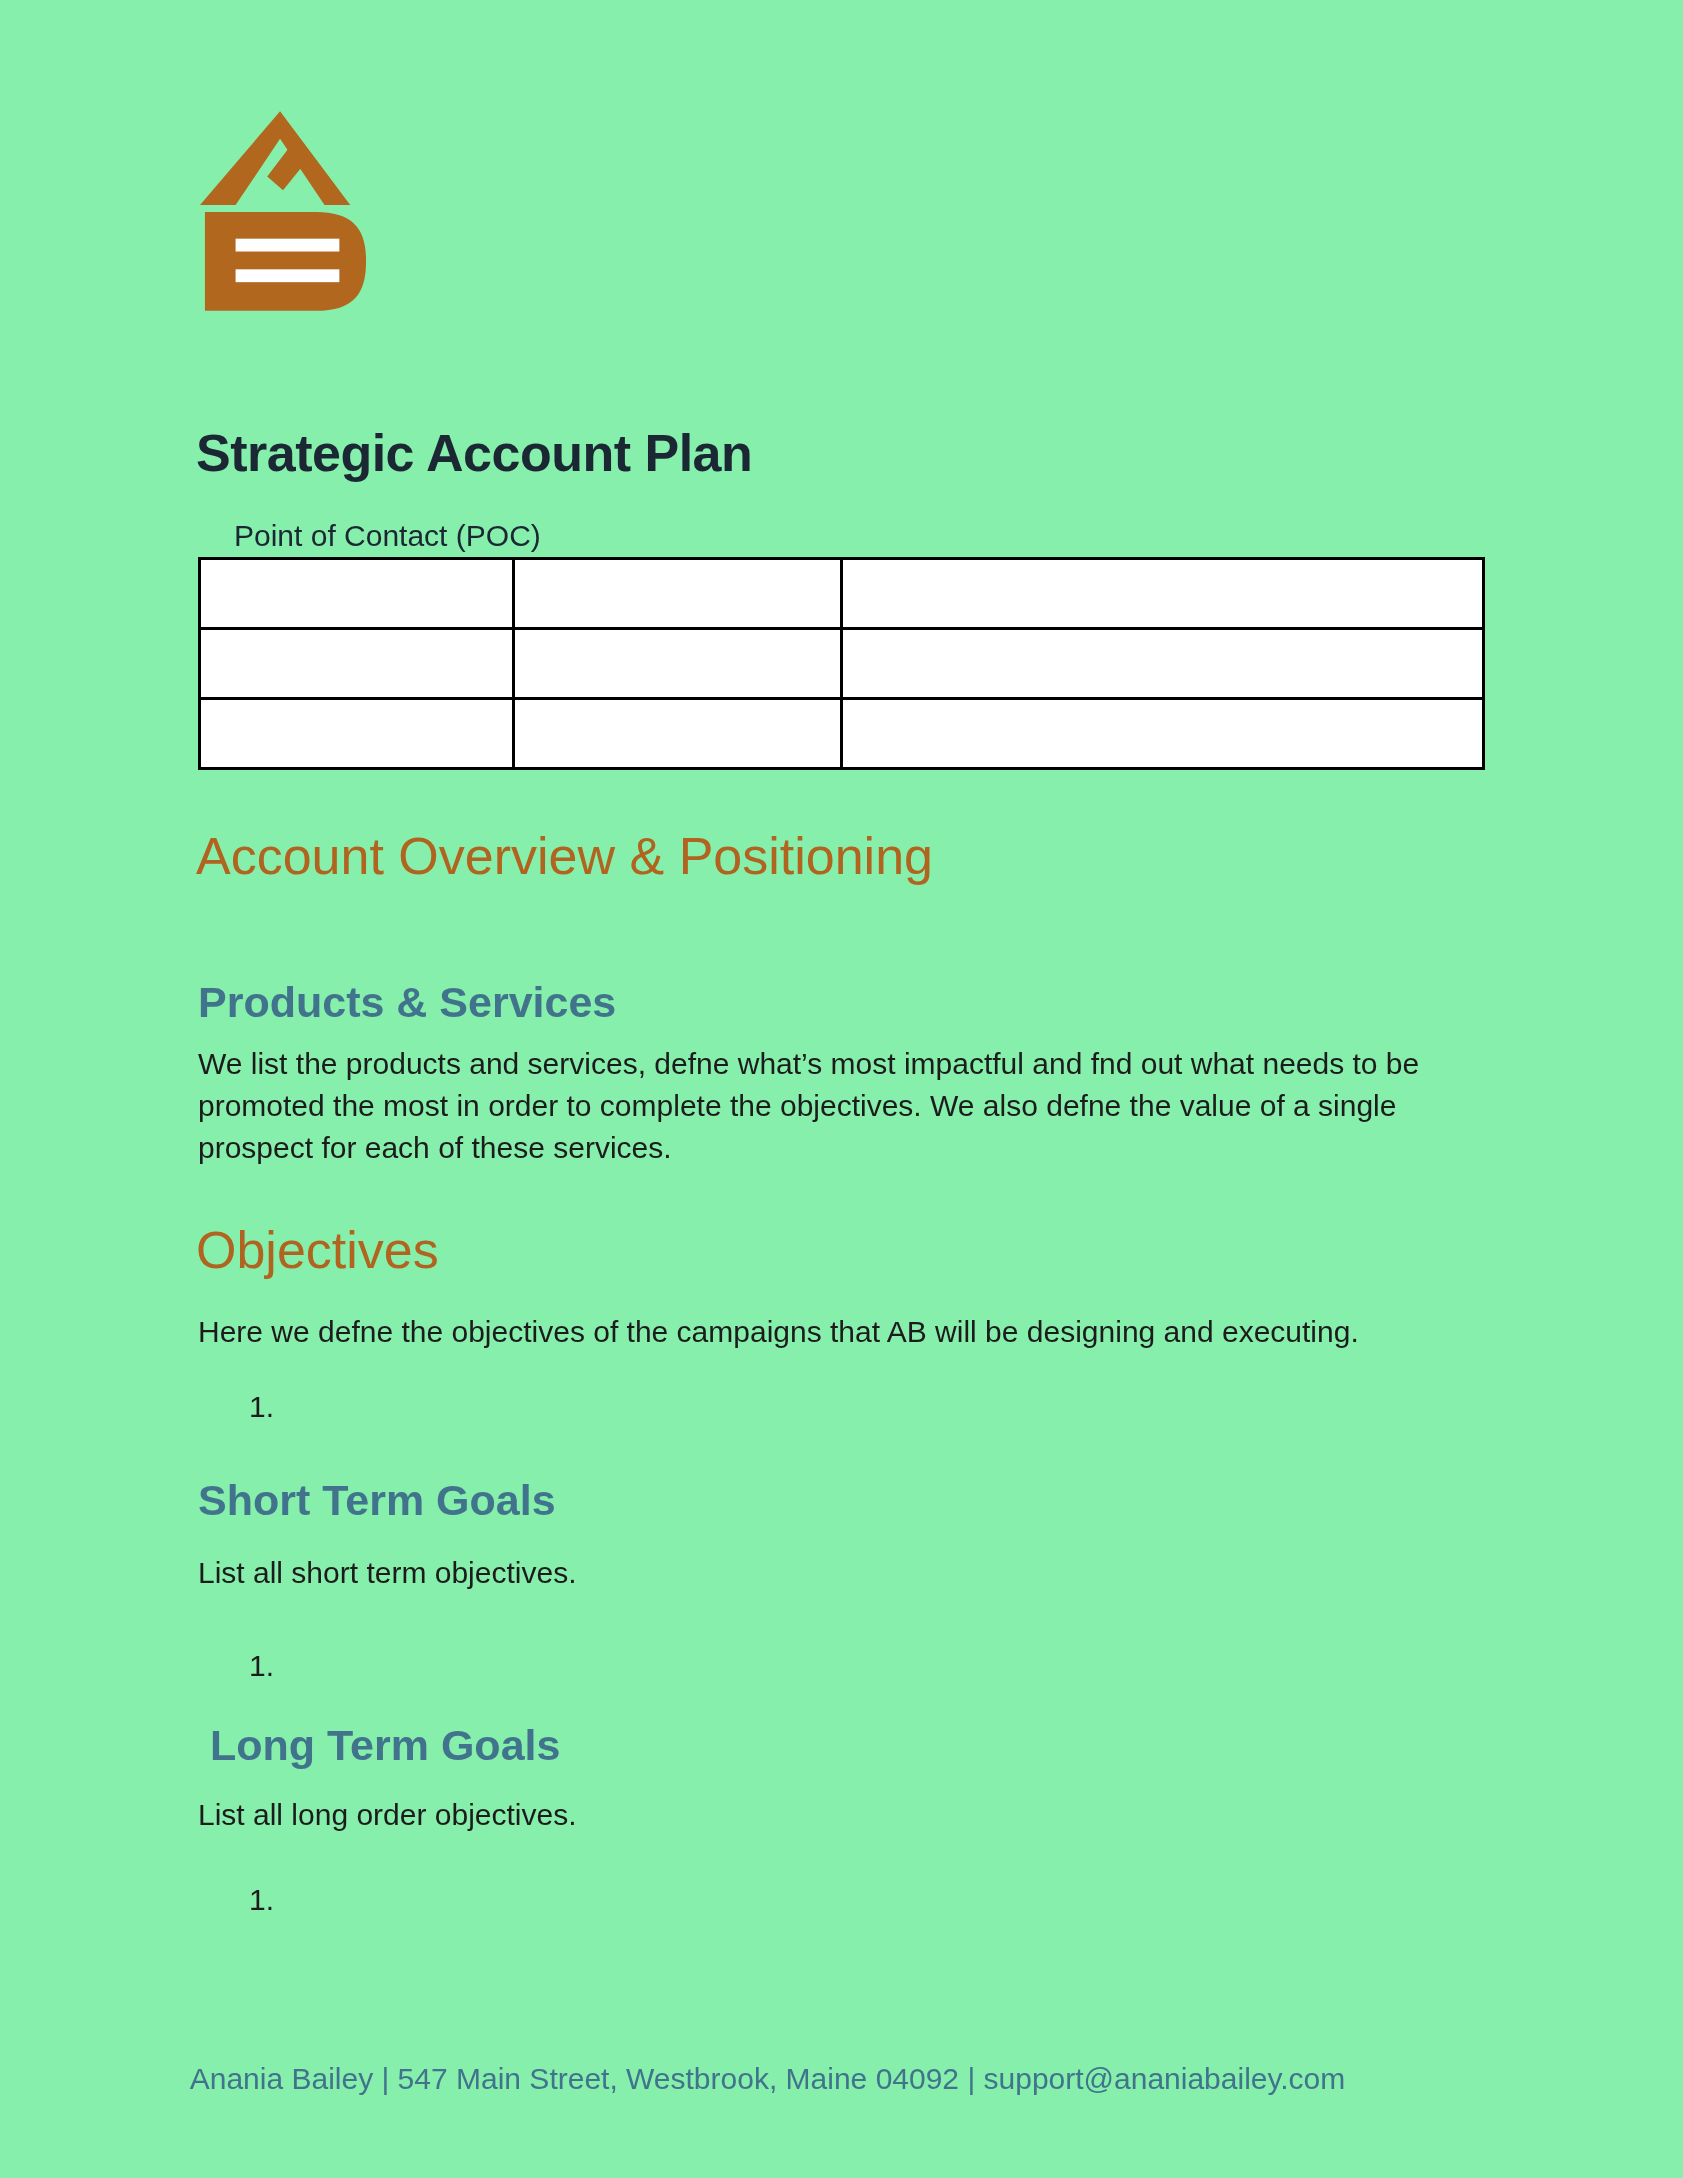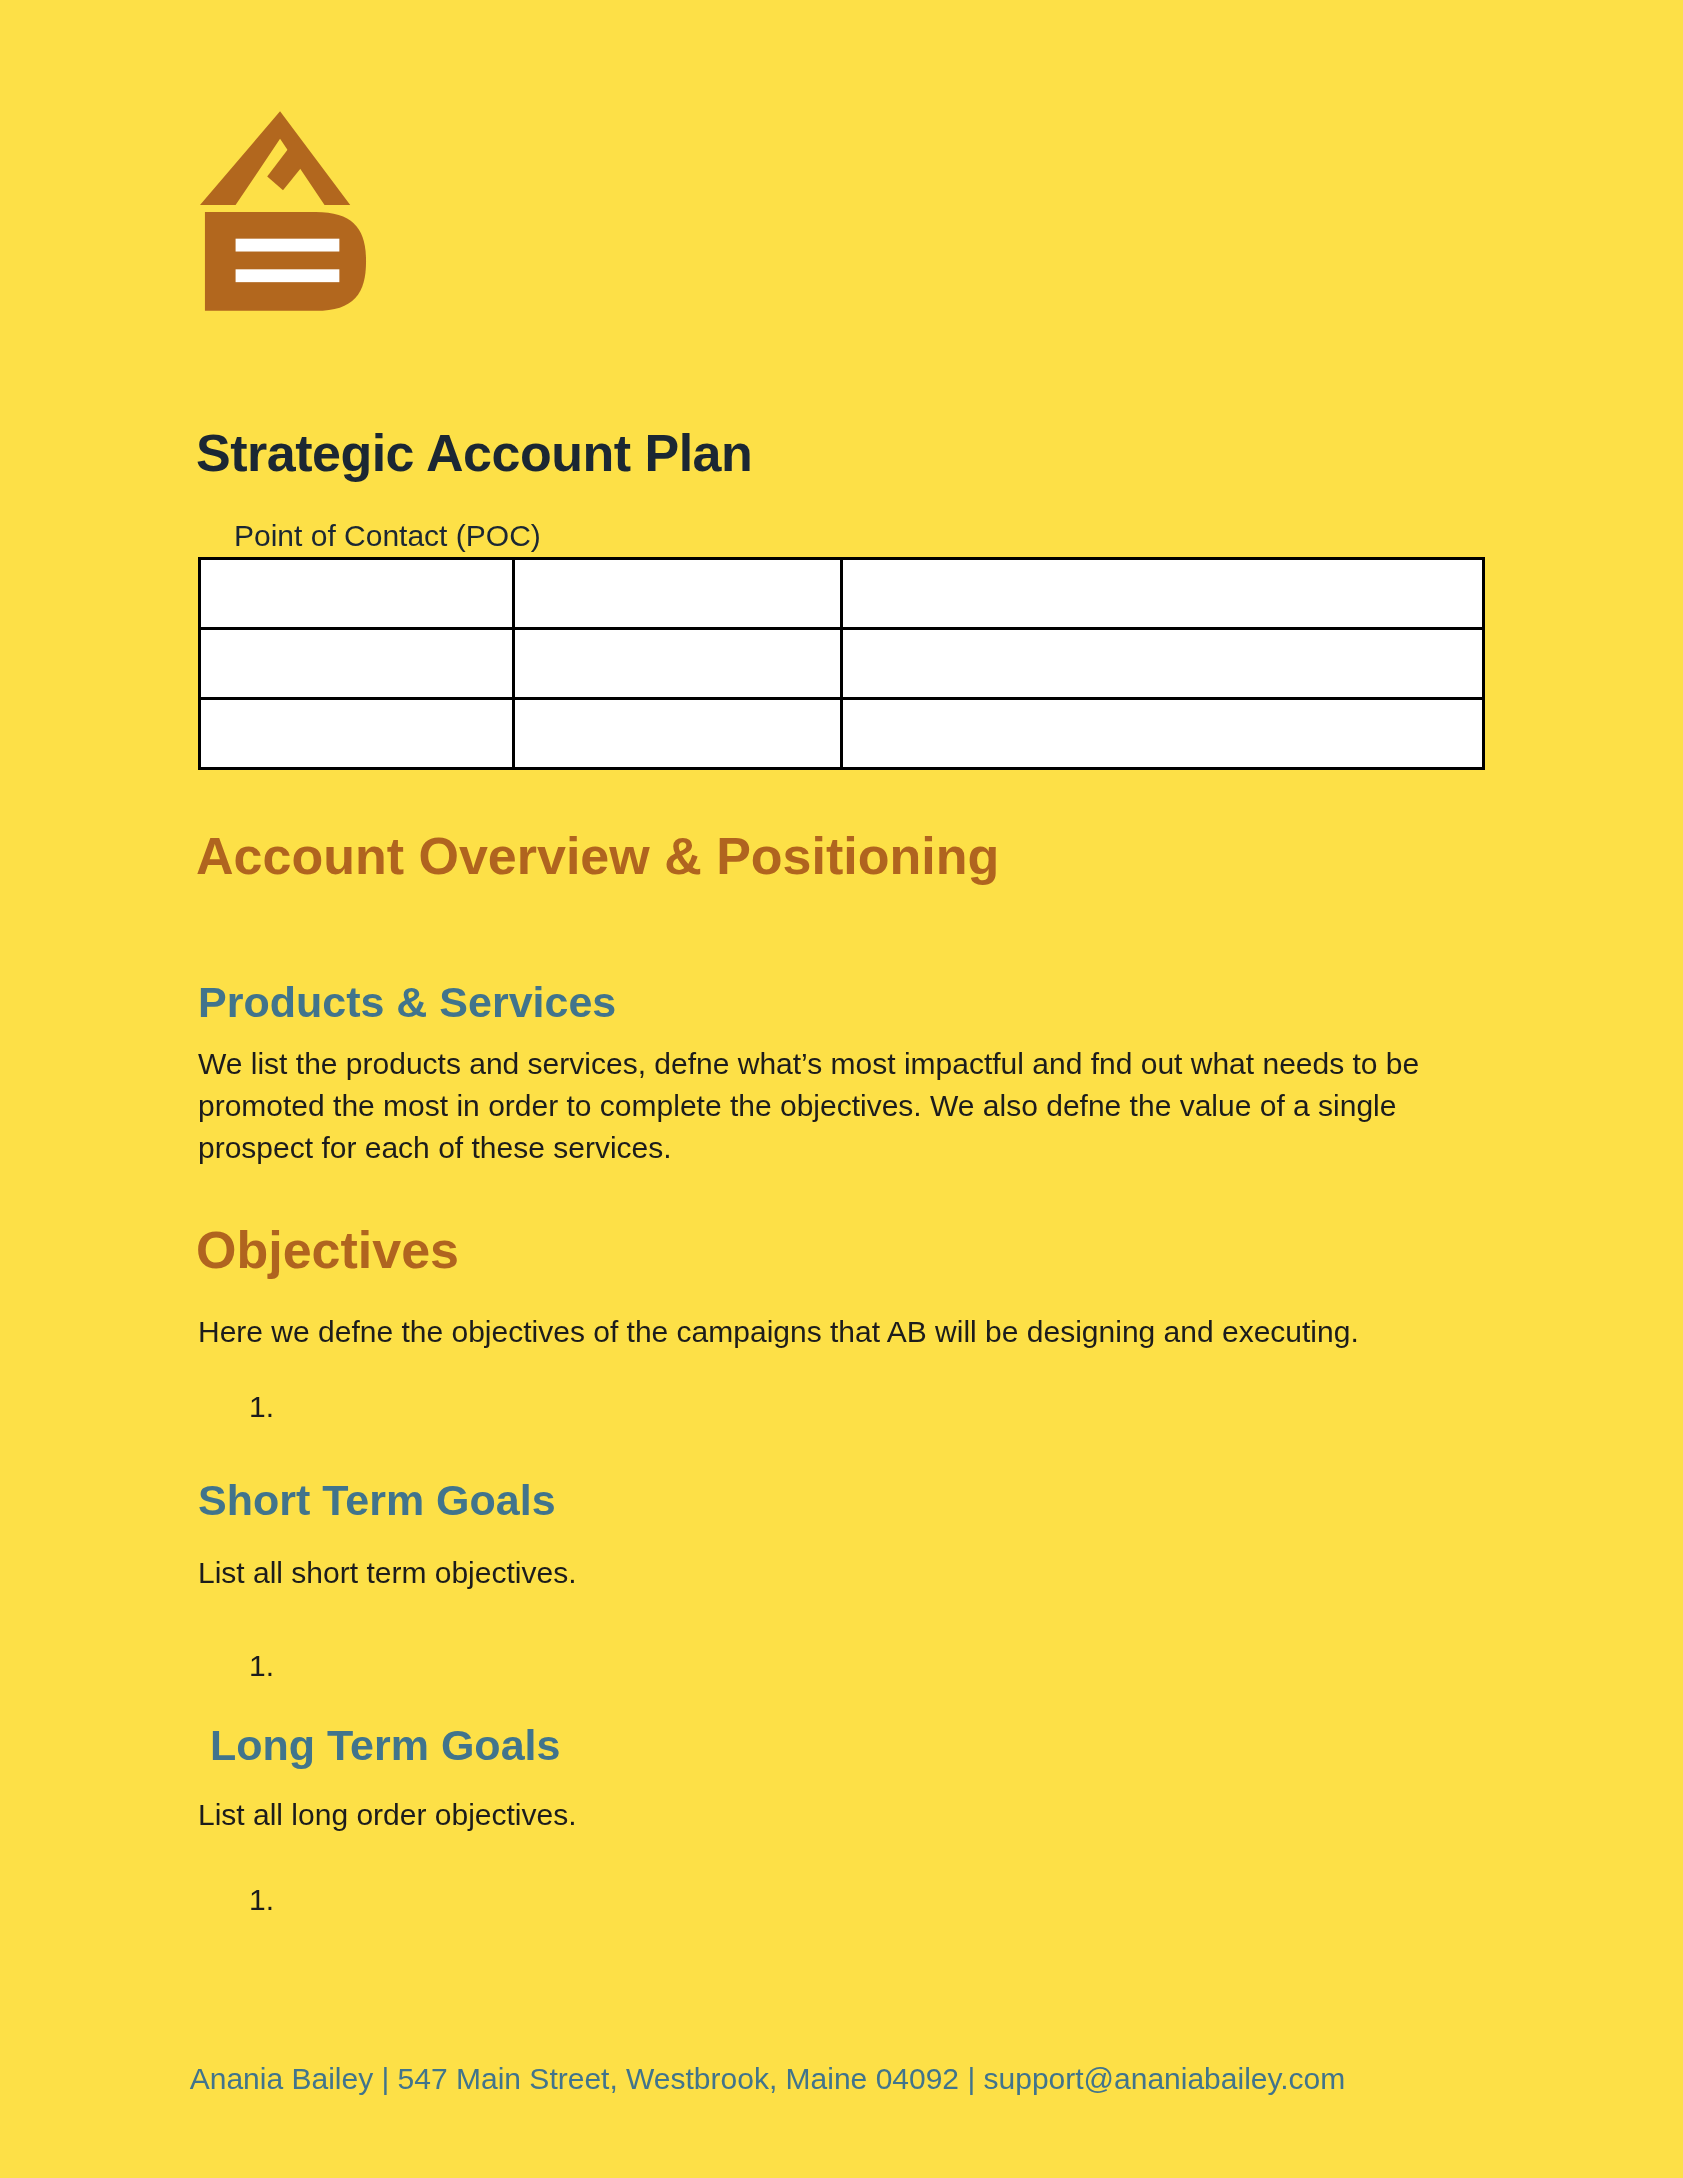--- a/index.html
+++ b/index.html
@@ -7,21 +7,21 @@
     --logo-orange:#b2671e;
     --blue:#41748c;
     --dark:#1b2733;
     --body:#1c1c1c;
   }
   *{margin:0;padding:0;box-sizing:border-box;}
   html,body{background:#ffffff;}
   .page{
     position:relative;
     width:1683px;height:2178px;
-    background:#fde047;
+    background:#86efac;
     font-family:"Liberation Sans", sans-serif;
     color:var(--body);
     overflow:hidden;
   }
   .abs{position:absolute;}
   .doc-title{
     left:196px;top:421px;
     font-size:52px;font-weight:bold;color:var(--dark);
     letter-spacing:-0.5px;line-height:1.25;
     white-space:nowrap;
@@ -37,21 +37,21 @@
     border-collapse:collapse;
     width:1287px;
   }
   table.poc td{
     border:3px solid #000000;
     height:70px;
     background:#ffffff;
   }
   td.c1{width:315px;} td.c2{width:329px;} td.c3{width:644px;}
   .h1{
-    font-size:52px;font-weight:700;color:var(--orange);
+    font-size:52px;font-weight:400;color:var(--orange);
     line-height:1.25;white-space:nowrap;
   }
   .h2{
     font-size:43px;font-weight:700;color:var(--blue);
     line-height:1.25;white-space:nowrap;
   }
   .para{
     font-size:30px;color:var(--body);
     line-height:42px;width:1307px;
   }

